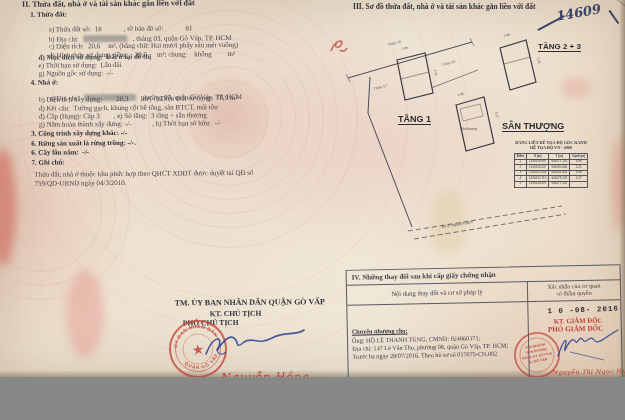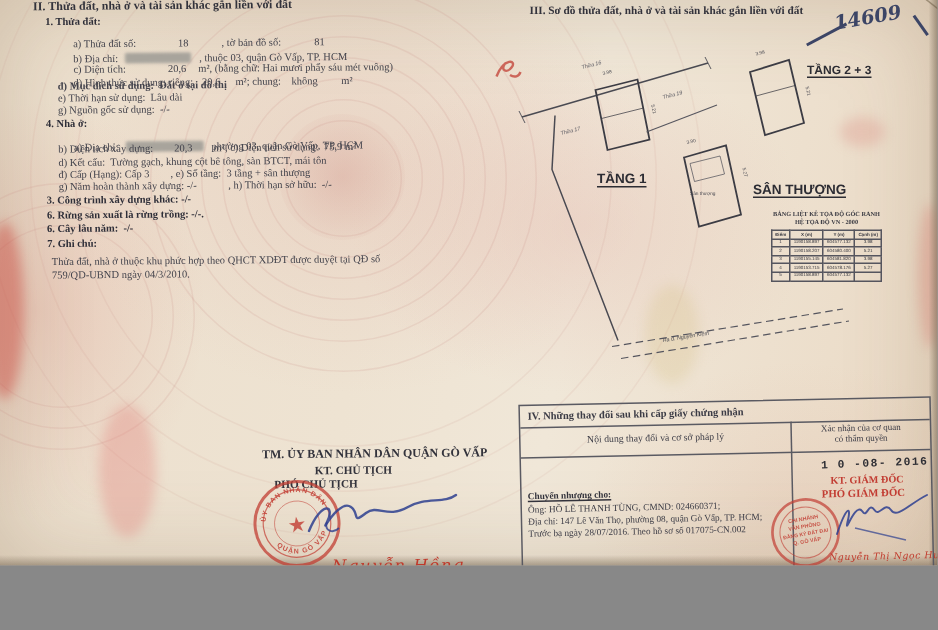--- a/index.html
+++ b/index.html
@@ -19,21 +19,21 @@
   .crease{position:absolute;left:600px;top:2px;width:42px;height:1px;background:rgba(100,85,60,.5);transform:rotate(38deg);}
   
   .ring{position:absolute;border-radius:50%;border:1px solid rgba(200,138,128,.16);}
   .medal{position:absolute;border-radius:50%;background:radial-gradient(circle,rgba(206,142,132,.30),rgba(206,142,132,.06) 70%,rgba(206,142,132,0));}
   
   .blob{position:absolute;border-radius:50%;filter:blur(4px);}
   
   .ln{position:absolute;white-space:pre;font-size:7px;color:#43434c;line-height:1;}
   .b{font-weight:bold;color:#33333c;}
   .bi{font-weight:bold;color:#2e2e38;}
-  .ml6{margin-left:6px}.ml8{margin-left:8px}.ml10{margin-left:10px}.ml14{margin-left:28px}.ml22{margin-left:22px}
+  .ml6{margin-left:6px}.ml8{margin-left:8px}.ml10{margin-left:10px}.ml14{margin-left:4px}.ml22{margin-left:22px}
   .redact{display:inline-block;width:44px;height:7px;background:#a8a49c;filter:blur(1.1px);
     border-radius:1px;vertical-align:-1px;margin:0 5px;}
   .hand{font-family:"DejaVu Serif",serif;font-style:italic;font-weight:bold;color:#37406b;}
   .script{font-family:"DejaVu Serif",serif;font-style:italic;color:#c0392b;letter-spacing:1px;}
   .floorlabel{position:absolute;font-family:"Liberation Sans","DejaVu Sans",sans-serif;
     font-weight:bold;color:#2c2c33;border-bottom:1px solid #2c2c33;white-space:nowrap;}
   #leftpage{position:absolute;left:0;top:0;width:340px;height:420px;transform:rotate(-0.5deg);transform-origin:0 0;}
   #rightpage{position:absolute;left:330px;top:0;width:295px;height:420px;}
   
   #coordwrap{position:absolute;left:503px;top:140px;width:96px;color:#3a3a42;}
@@ -91,21 +91,21 @@
   </svg>
 
   <div id="leftpage">
     <div class="ln b" style="left:22px;top:1px;font-size:8px;">II. Thửa đất, nhà ở và tài sản khác gắn liền với đất</div>
 
     <div class="ln bi" style="left:30px;top:12px;">1. Thửa đất:</div>
     <div class="ln" style="left:38px;top:20px;">
       <span>a) Thửa đất số:</span><span class="ml14">18</span><span class="ml22">, tờ bản đồ số:</span><span class="ml22">81</span>
     </div>
     <div class="ln" style="left:38px;top:28.5px;">
-      <span>b) Địa chỉ:</span><span class="redact"></span><span>, thuộc 03, quận Gò Vấp, TP. HCM</span>
+      <span>b) Địa chỉ:</span><span class="redact"></span><span>, tháng 03, quận Gò Vấp, TP. HCM</span>
     </div>
     <div class="ln" style="left:38px;top:37px;">
       <span>c) Diện tích:</span><span class="ml14">20,6</span><span class="ml8">m², (bằng chữ: Hai mươi phẩy sáu mét vuông)</span>
     </div>
     <div class="ln" style="left:38px;top:46px;">
       <span>d) Hình thức sử dụng: riêng:</span><span class="ml6">20,6</span><span class="ml10">m²; chung:    không         m²</span>
     </div>
     <div class="ln" style="left:38px;top:55px;font-weight:bold;">đ) Mục đích sử dụng:  Đất ở tại đô thị</div>
     <div class="ln" style="left:38px;top:63px;">e) Thời hạn sử dụng:  Lâu dài</div>
     <div class="ln" style="left:38px;top:71px;">g) Nguồn gốc sử dụng:  -/-</div>

